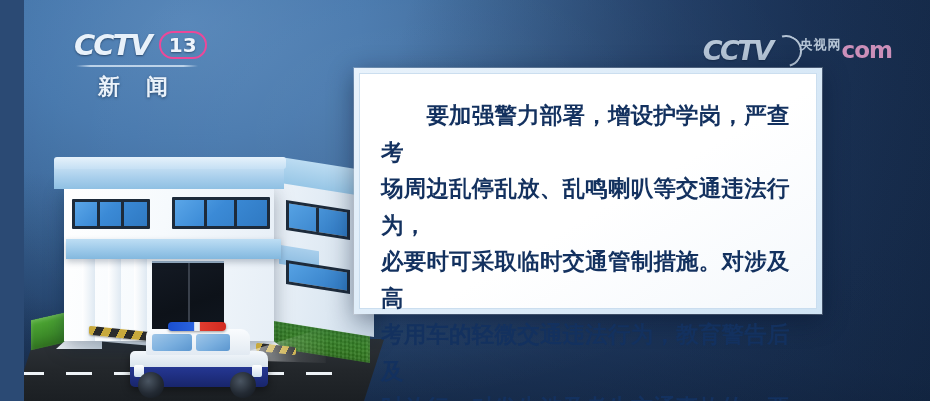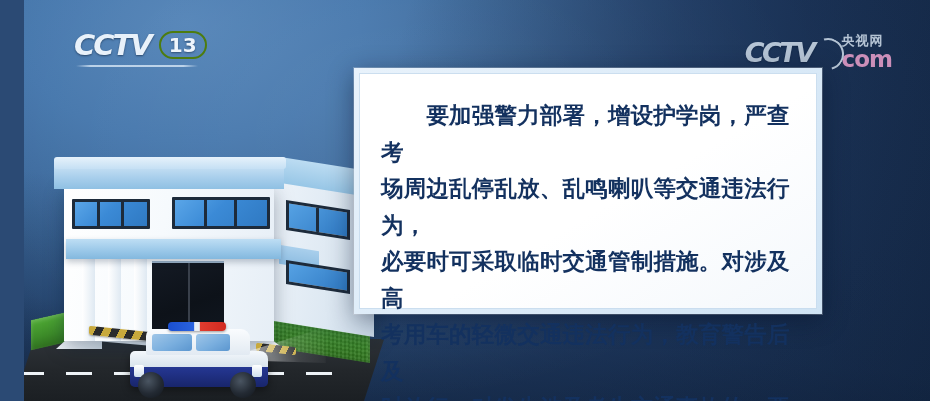--- a/index.html
+++ b/index.html
@@ -36,21 +36,21 @@
   #logo{ position:absolute; left:50px; top:28px; width:150px; height:68px; }
   .logo-row{ display:flex; align-items:center; gap:6px; }
   .cctv-word{
     font-family:"DejaVu Sans",sans-serif;
     font-weight:bold; font-size:29px; letter-spacing:-2px;
     color:#e8f1fa;
     text-shadow:0 1px 2px rgba(10,25,50,.55);
     font-style:italic;
   }
   .ch13{
-    border:2px solid #4d7c0f; border-radius:14px;
+    border:2px solid #ec4899; border-radius:14px;
     padding:0 8px 1px 8px; height:28px;
     display:flex; align-items:center; justify-content:center;
     color:#eef5fc; font-weight:bold; font-size:20px;
     font-family:"DejaVu Sans",sans-serif;
     text-shadow:0 1px 2px rgba(10,25,50,.5);
     margin-left:2px;
   }
   .logo-underline{
     width:122px; height:2px; margin:3px 0 0 2px;
     background:linear-gradient(90deg,rgba(232,241,250,0) 0%,#cfe1f2 12%,#cfe1f2 88%,rgba(232,241,250,0) 100%);
@@ -77,21 +77,21 @@
   }
   .wm-arc{
     position:relative; width:34px; height:32px; margin-left:-6px;
   }
   .wm-arc::before{
     content:""; position:absolute; left:2px; top:1px;
     width:28px; height:28px; border-radius:50%;
     border:2.5px solid #dce9f5; border-left-color:transparent;
     border-bottom-color:transparent; transform:rotate(30deg);
   }
-  .wm-right{ display:flex; flex-direction:column; line-height:1; margin-left:-4px;}
+  .wm-right{ display:flex; flex-direction:row; line-height:1; margin-left:-4px;}
   .wm-cn{ font-size:13px; color:#dce9f5; font-weight:bold; letter-spacing:1px; }
   .wm-com{
     font-family:"DejaVu Sans",sans-serif;
     font-size:23px; font-weight:bold; color:#f9a8d4; letter-spacing:-1px;
     margin-top:1px;
   }
 
   
   #scene{ position:absolute; left:0; bottom:0; width:360px; height:290px; }
 
@@ -318,20 +318,21 @@
   <div class="bg-darkright"></div>
   <div class="bg-darkbottom"></div>
   <div class="bg-vignette"></div>
 
   <div id="logo">
     <div class="logo-row">
       <span class="cctv-word">CCTV</span>
       <span class="ch13">13</span>
     </div>
     <div class="logo-underline"></div>
+    <div class="logo-sub">新 闻</div>
   </div>
 
   <div id="watermark">
     <span class="wm-cctv">CCTV</span>
     <span class="wm-arc"></span>
     <span class="wm-right">
       <span class="wm-cn">央视网</span>
       <span class="wm-com">com</span>
     </span>
   </div>

